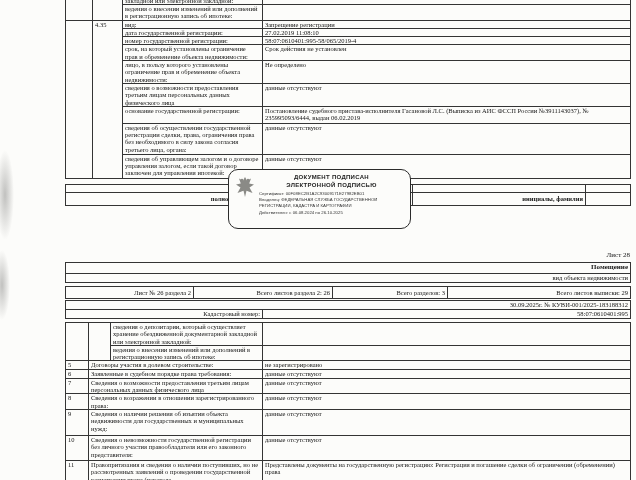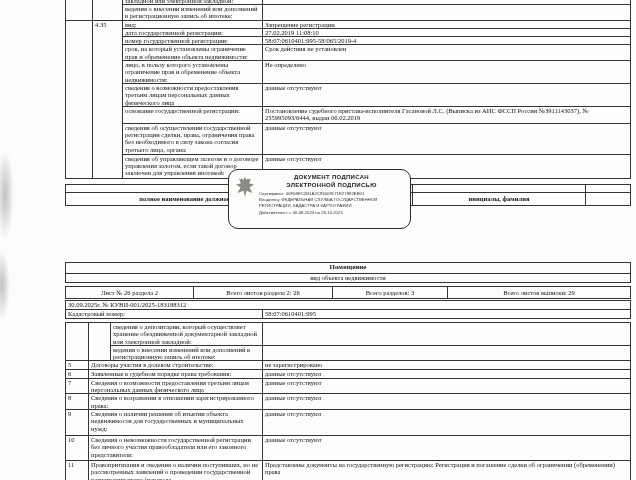--- a/index.html
+++ b/index.html
@@ -19,21 +19,21 @@
 
   table { border-collapse:collapse; table-layout:fixed; position:absolute; left:65px; width:565px; z-index:3; }
   td {
     border:1px solid #343434; vertical-align:top;
     font-size:6.5px; line-height:7.3px; padding:0 2px;
     overflow:hidden; word-wrap:break-word;
   }
   .num { font-size:6.5px; padding-left:2px; }
   .clip-cell { vertical-align:bottom; }
   .center { text-align:center; }
-  .mid { vertical-align:middle; }
+  .mid { vertical-align:middle;text-align:right; }
   .b { font-weight:bold; }
 
   .sheet-label {
     position:absolute; left:65px; top:251px; width:565px; z-index:3;
     text-align:right; font-size:7px;
   }
 
   
   .sig-table td { height:12px; }
   .sig-table .spacer td, .sig-table tr.spacer td { height:7px; }
@@ -149,20 +149,21 @@
     </svg>
     <div class="stamp-text">
       <div class="stamp-title">ДОКУМЕНТ ПОДПИСАН</div>
       <div class="stamp-title">ЭЛЕКТРОННОЙ ПОДПИСЬЮ</div>
       <div class="stamp-small">Сертификат: 00F08EC2B1A2C93009171E27982EB01</div>
       <div class="stamp-small">Владелец: ФЕДЕРАЛЬНАЯ СЛУЖБА ГОСУДАРСТВЕННОЙ РЕГИСТРАЦИИ, КАДАСТРА И КАРТОГРАФИИ</div>
       <div class="stamp-small">Действителен: с 06.08.2024 по 26.10.2025</div>
     </div>
   </div>
 
+  <div class="sheet-label">Лист 28</div>
 
   <table style="top:262px;">
     <colgroup>
         <col style="width:565px">
       </colgroup>
     <tbody>
         <tr style="height:11px">
       <td class="center b mid" style="font-size:7px">Помещение</td>
     </tr>
     <tr style="height:9px">

